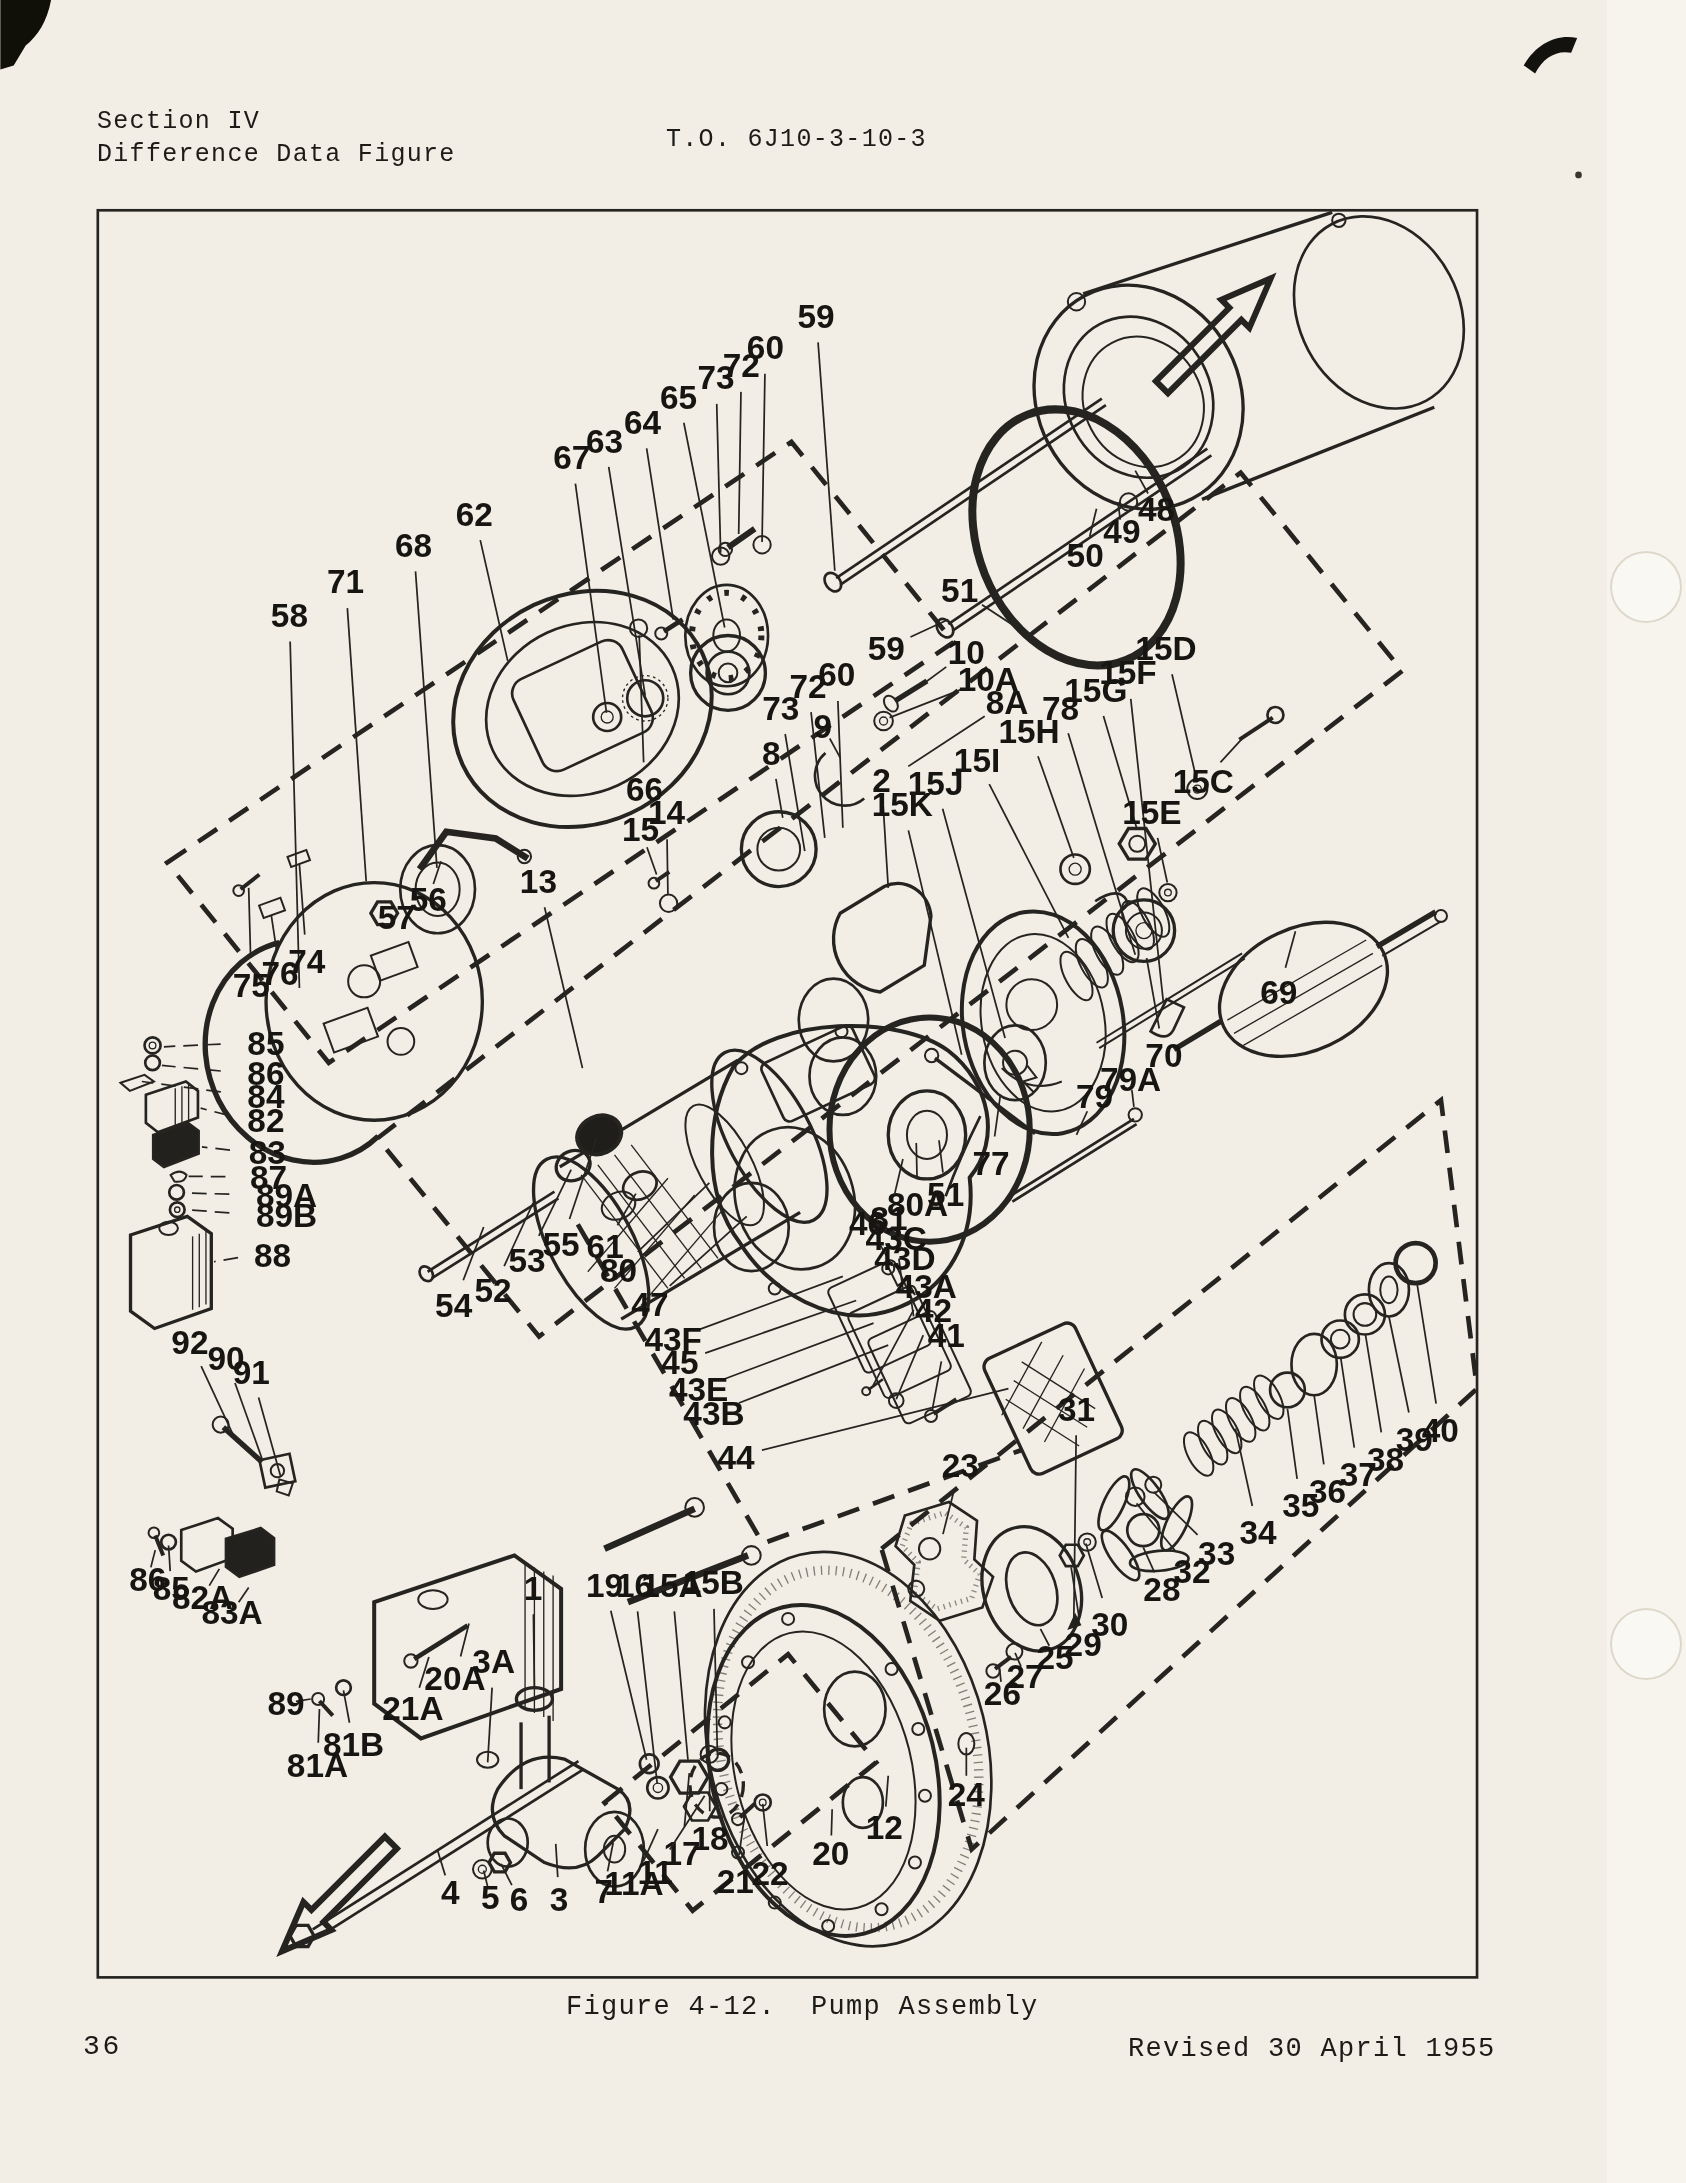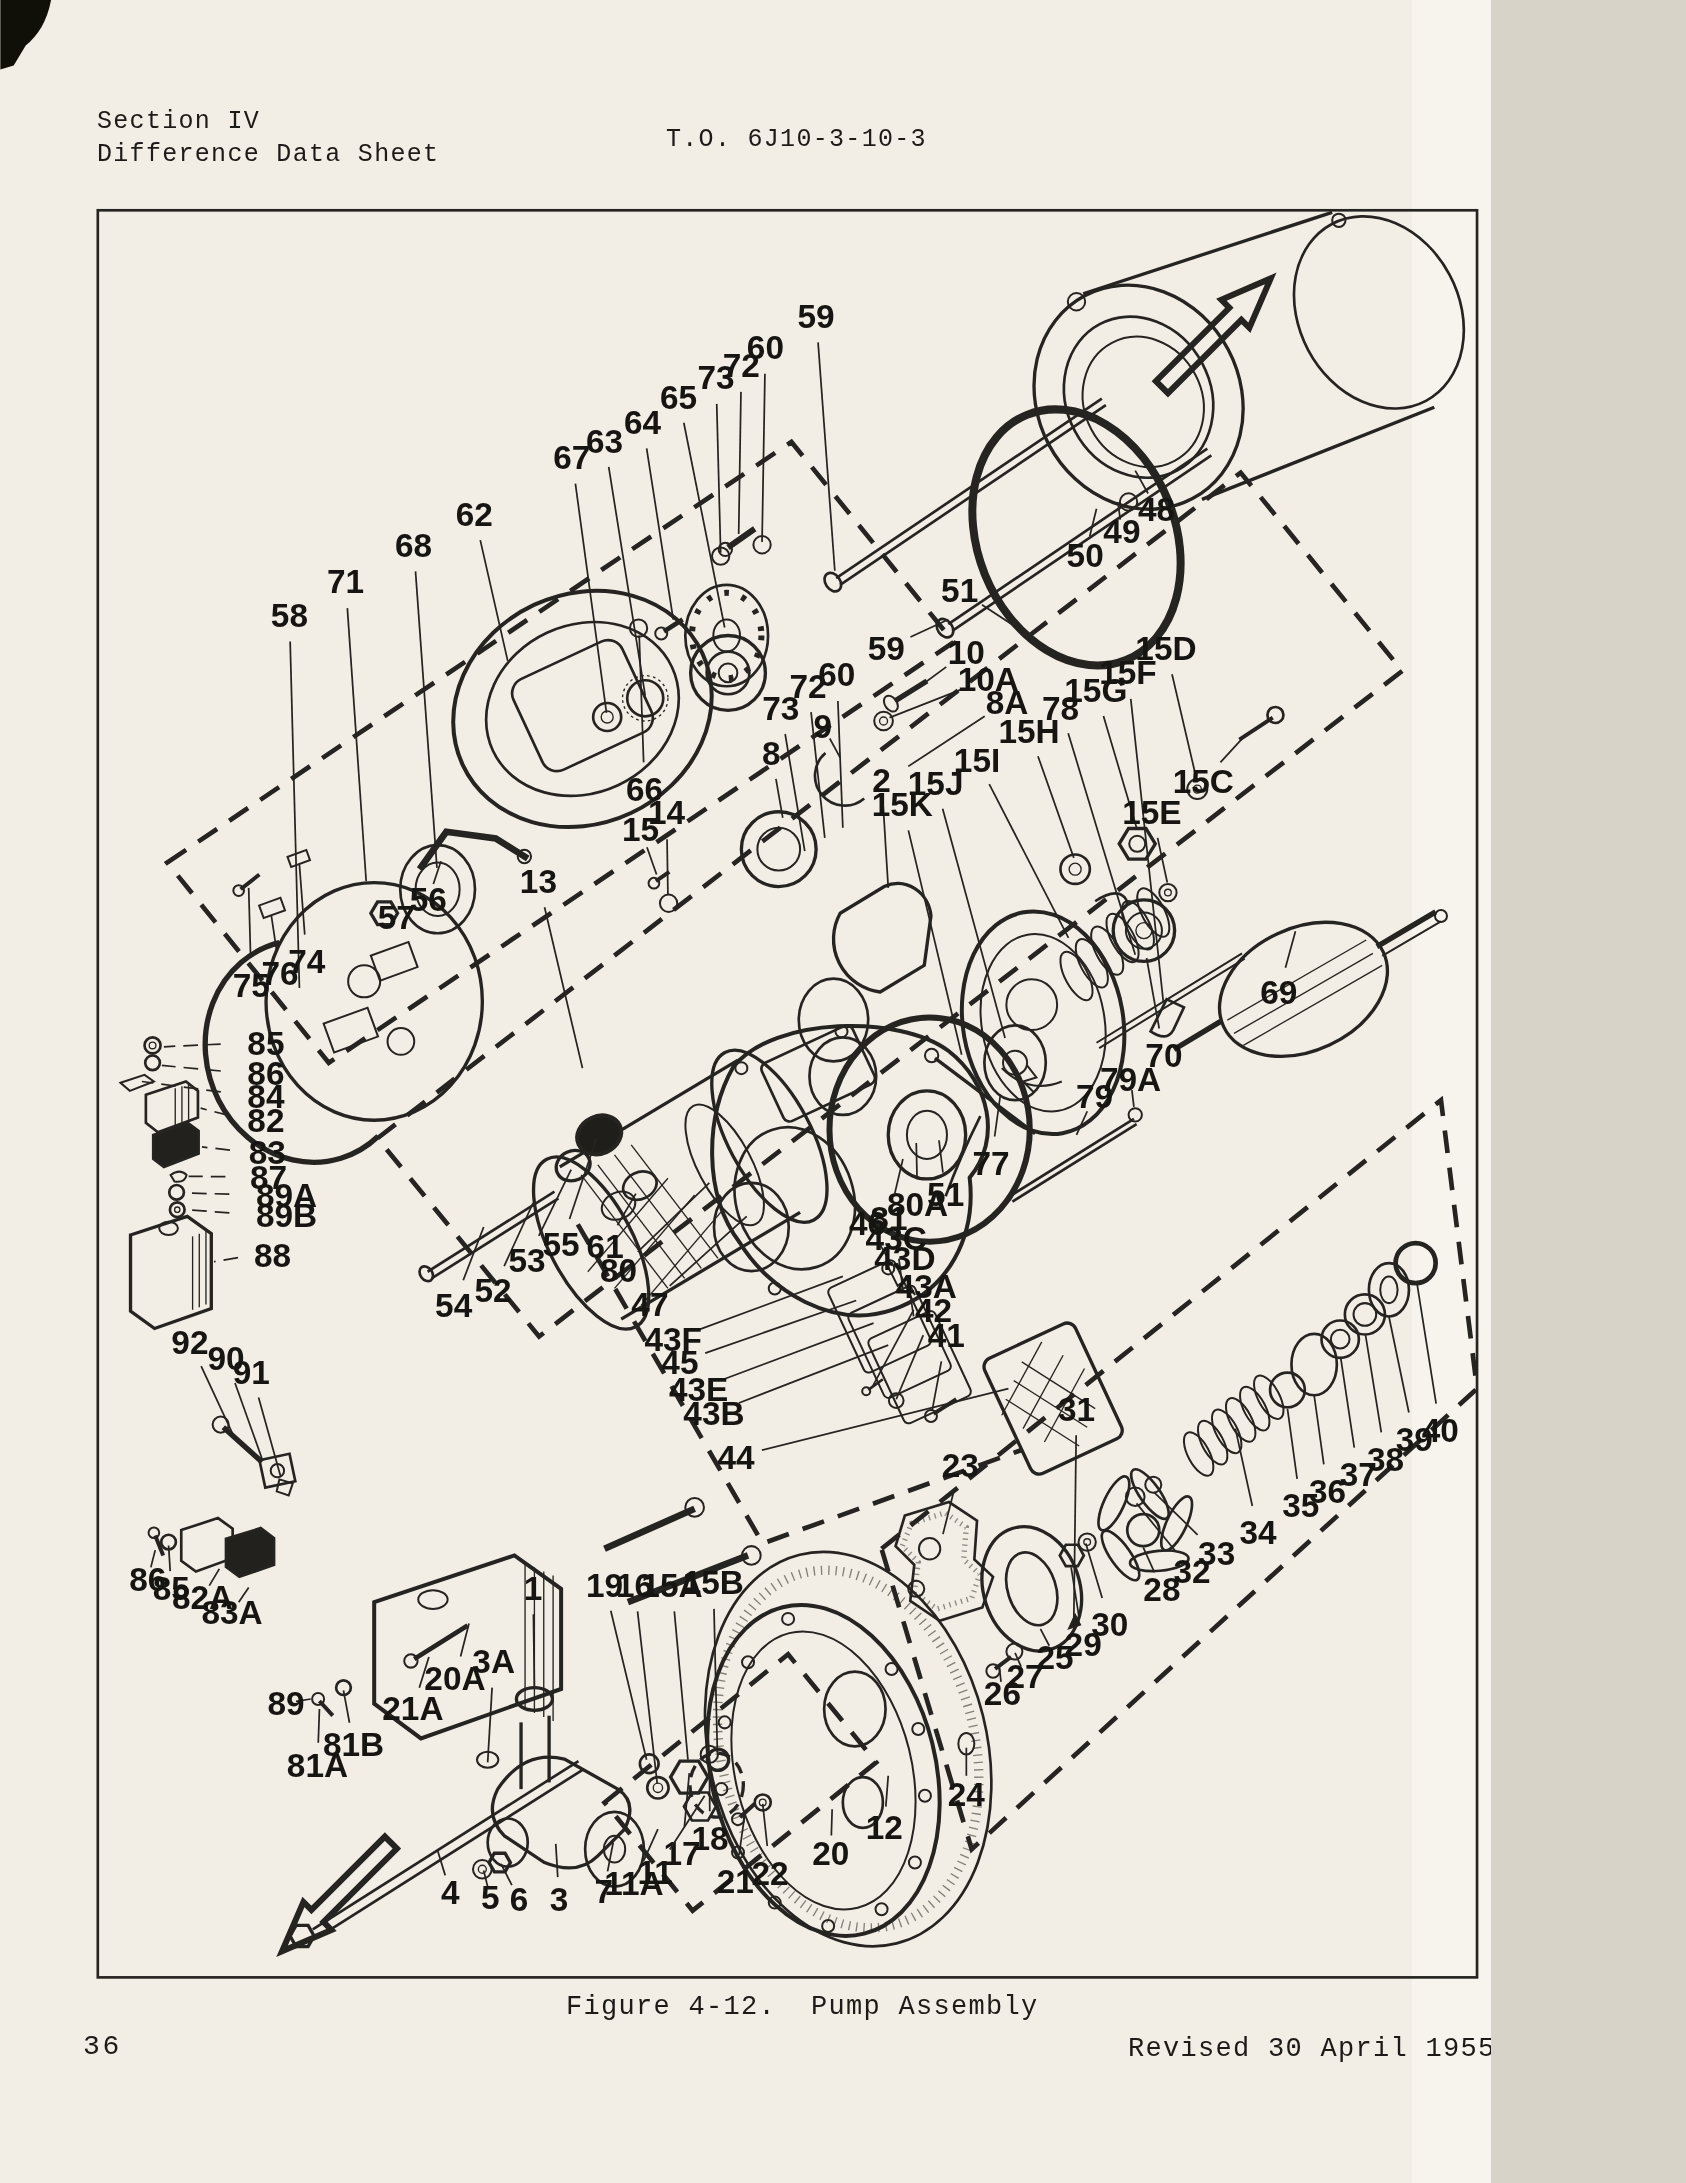--- a/index.html
+++ b/index.html
@@ -1,18 +1,18 @@
 <!DOCTYPE html>
 <html style="font-size:10.7px"><head>
 <meta charset="utf-8">
 <style>
   html,body{margin:0;padding:0;background:#d8d3c8;}
   .page{
     position:relative;
-    width:1491px;height:2183px;
+    width:1686px;height:2183px;
     background:#f2eee5;
     overflow:hidden;
     font-family:"Liberation Mono","DejaVu Sans Mono",monospace;
     color:#1d1b18;
   }
   .edge-strip{position:absolute;right:0;top:0;width:79px;height:2183px;background:#f7f4ee;}
   .punch{position:absolute;width:72px;height:72px;border-radius:50%;
          background:#faf8f3;box-shadow:inset 0 0 0 2px #ded8ca;}
   .hdr-left{position:absolute;left:97px;top:105px;font-size:25px;line-height:33px;letter-spacing:1.3px;white-space:pre;}
   .hdr-to{position:absolute;left:666px;top:108px;font-size:25px;letter-spacing:1.3px;white-space:pre;margin-top:17px;}
@@ -25,21 +25,21 @@
 </style>
 </head>
 <body>
 
 <div class="page">
 
   <div class="edge-strip"></div>
   <div class="punch" style="left:1610px;top:551px;"></div>
   <div class="punch" style="left:1610px;top:1608px;"></div>
 
-  <div class="hdr-left"><span>Section IV</span><br><span>Difference Data Sheet</span></div>
+  <div class="hdr-left"><span>Section IV</span><br><span>Difference Data Figure</span></div>
   <div class="hdr-to">T.O. 6J10-3-10-3</div>
 
   <svg class="art" width="1687" height="2183" viewBox="0 0 2526 3270">
 
     <path d="M0,0 L76,0 C70,32 56,54 38,68 L20,98 L0,104 Z" fill="#111008"></path>
     <path d="M2282,98 C2301,64 2334,50 2362,57 L2353,79 C2330,75 2311,87 2299,110 Z" fill="#14120e"></path>
     <circle cx="2364" cy="262" r="5" fill="#3a362f"></circle>
 
     <rect class="ln" x="146" y="315" width="2066" height="2647" stroke-width="4"></rect>
 

